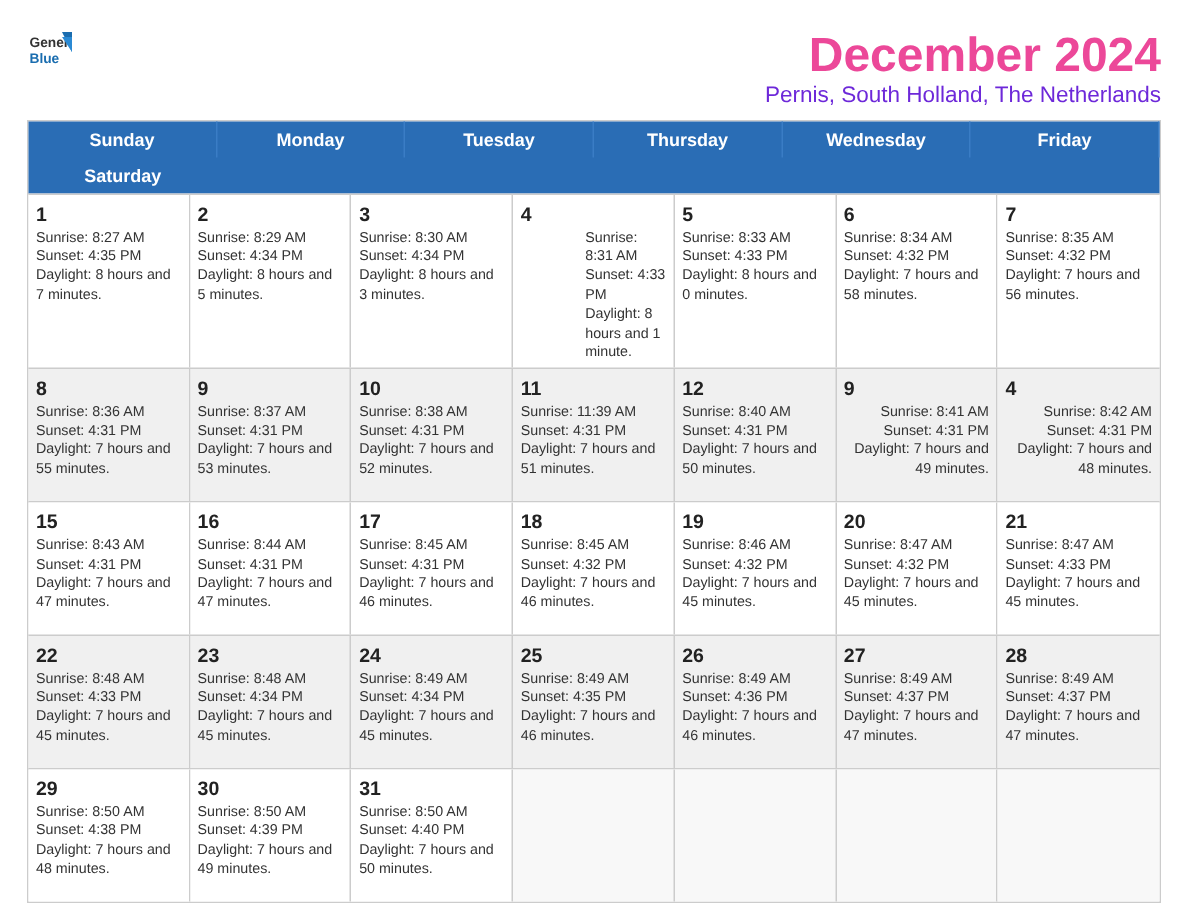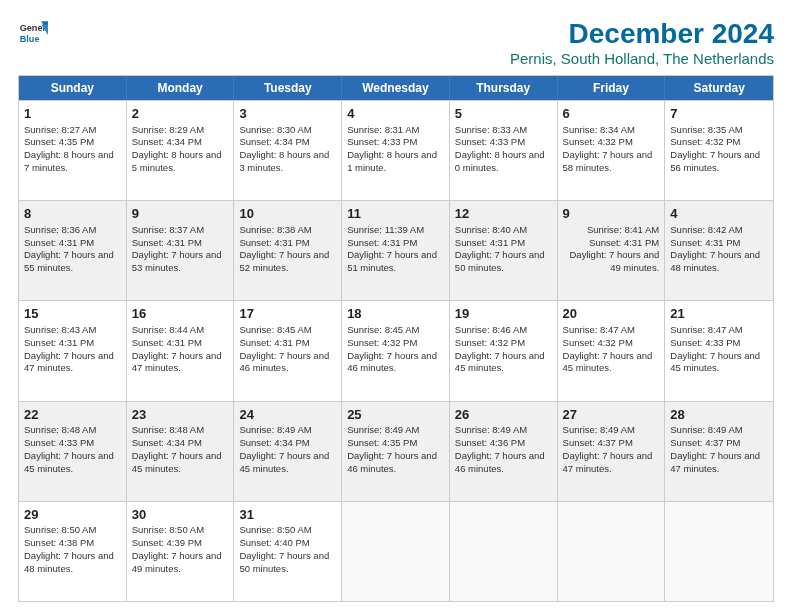--- a/index.html
+++ b/index.html
@@ -29,37 +29,37 @@
       gap: 4px;
     }
     .logo-icon {
       width: 30px;
       height: 30px;
     }
     .title-block {
       text-align: right;
     }
     .main-title {
-      font-size: 28px;
+      font-size: 32px;
       font-weight: bold;
-      color: #0369a1;
+      color: #ec4899;
     }
     .subtitle {
       font-size: 15px;
-      color: #0f766e;
+      color: #6d28d9;
     }
     .calendar {
       flex: 1;
       display: flex;
       flex-direction: column;
       border: 1px solid #ccc;
     }
     .cal-header {
       display: grid;
-      grid-template-columns: repeat(7, 1fr);
+      grid-template-columns: repeat(6, 1fr);
       background: #2a6db5;
     }
     .cal-header-cell {
       color: #fff;
       font-size: 12px;
       font-weight: bold;
       text-align: center;
       padding: 5px 3px;
       border-right: 1px solid #3a7dc5;
     }
@@ -115,22 +115,22 @@
       <div class="main-title">December 2024</div>
       <div class="subtitle">Pernis, South Holland, The Netherlands</div>
     </div>
   </div>
 
   <div class="calendar">
     <div class="cal-header" id="cal-header">
         <div class="cal-header-cell">Sunday</div>
         <div class="cal-header-cell">Monday</div>
         <div class="cal-header-cell">Tuesday</div>
+        <div class="cal-header-cell">Thursday</div>
         <div class="cal-header-cell">Wednesday</div>
-        <div class="cal-header-cell">Thursday</div>
         <div class="cal-header-cell">Friday</div>
         <div class="cal-header-cell">Saturday</div>
       </div>
     <div class="cal-body" id="cal-body">
         <div class="cal-row">
           <div class="cal-cell">
             <span class="day-num">1</span>
             <div style="white-space: pre-line;">Sunrise: 8:27 AM
 Sunset: 4:35 PM
 Daylight: 8 hours and 7 minutes.</div>
@@ -142,21 +142,21 @@
 Daylight: 8 hours and 5 minutes.</div>
           </div>
           <div class="cal-cell">
             <span class="day-num">3</span>
             <div style="white-space: pre-line;">Sunrise: 8:30 AM
 Sunset: 4:34 PM
 Daylight: 8 hours and 3 minutes.</div>
           </div>
           <div class="cal-cell">
             <span class="day-num">4</span>
-            <div style="white-space: pre-line;">Sunrise: 8:31 AM
+            <div style="white-space: pre-line; margin-left: 43px;">Sunrise: 8:31 AM
 Sunset: 4:33 PM
 Daylight: 8 hours and 1 minute.</div>
           </div>
           <div class="cal-cell">
             <span class="day-num">5</span>
             <div style="white-space: pre-line;">Sunrise: 8:33 AM
 Sunset: 4:33 PM
 Daylight: 8 hours and 0 minutes.</div>
           </div>
           <div class="cal-cell">
@@ -204,21 +204,21 @@
 Daylight: 7 hours and 50 minutes.</div>
           </div>
           <div class="cal-cell shaded">
             <span class="day-num">9</span>
             <div style="white-space: pre-line; text-align: right;">Sunrise: 8:41 AM
 Sunset: 4:31 PM
 Daylight: 7 hours and 49 minutes.</div>
           </div>
           <div class="cal-cell shaded">
             <span class="day-num">4</span>
-            <div style="white-space: pre-line;">Sunrise: 8:42 AM
+            <div style="white-space: pre-line; text-align: right;">Sunrise: 8:42 AM
 Sunset: 4:31 PM
 Daylight: 7 hours and 48 minutes.</div>
           </div>
         </div>
         <div class="cal-row">
           <div class="cal-cell">
             <span class="day-num">15</span>
             <div style="white-space: pre-line;">Sunrise: 8:43 AM
 Sunset: 4:31 PM
 Daylight: 7 hours and 47 minutes.</div>

